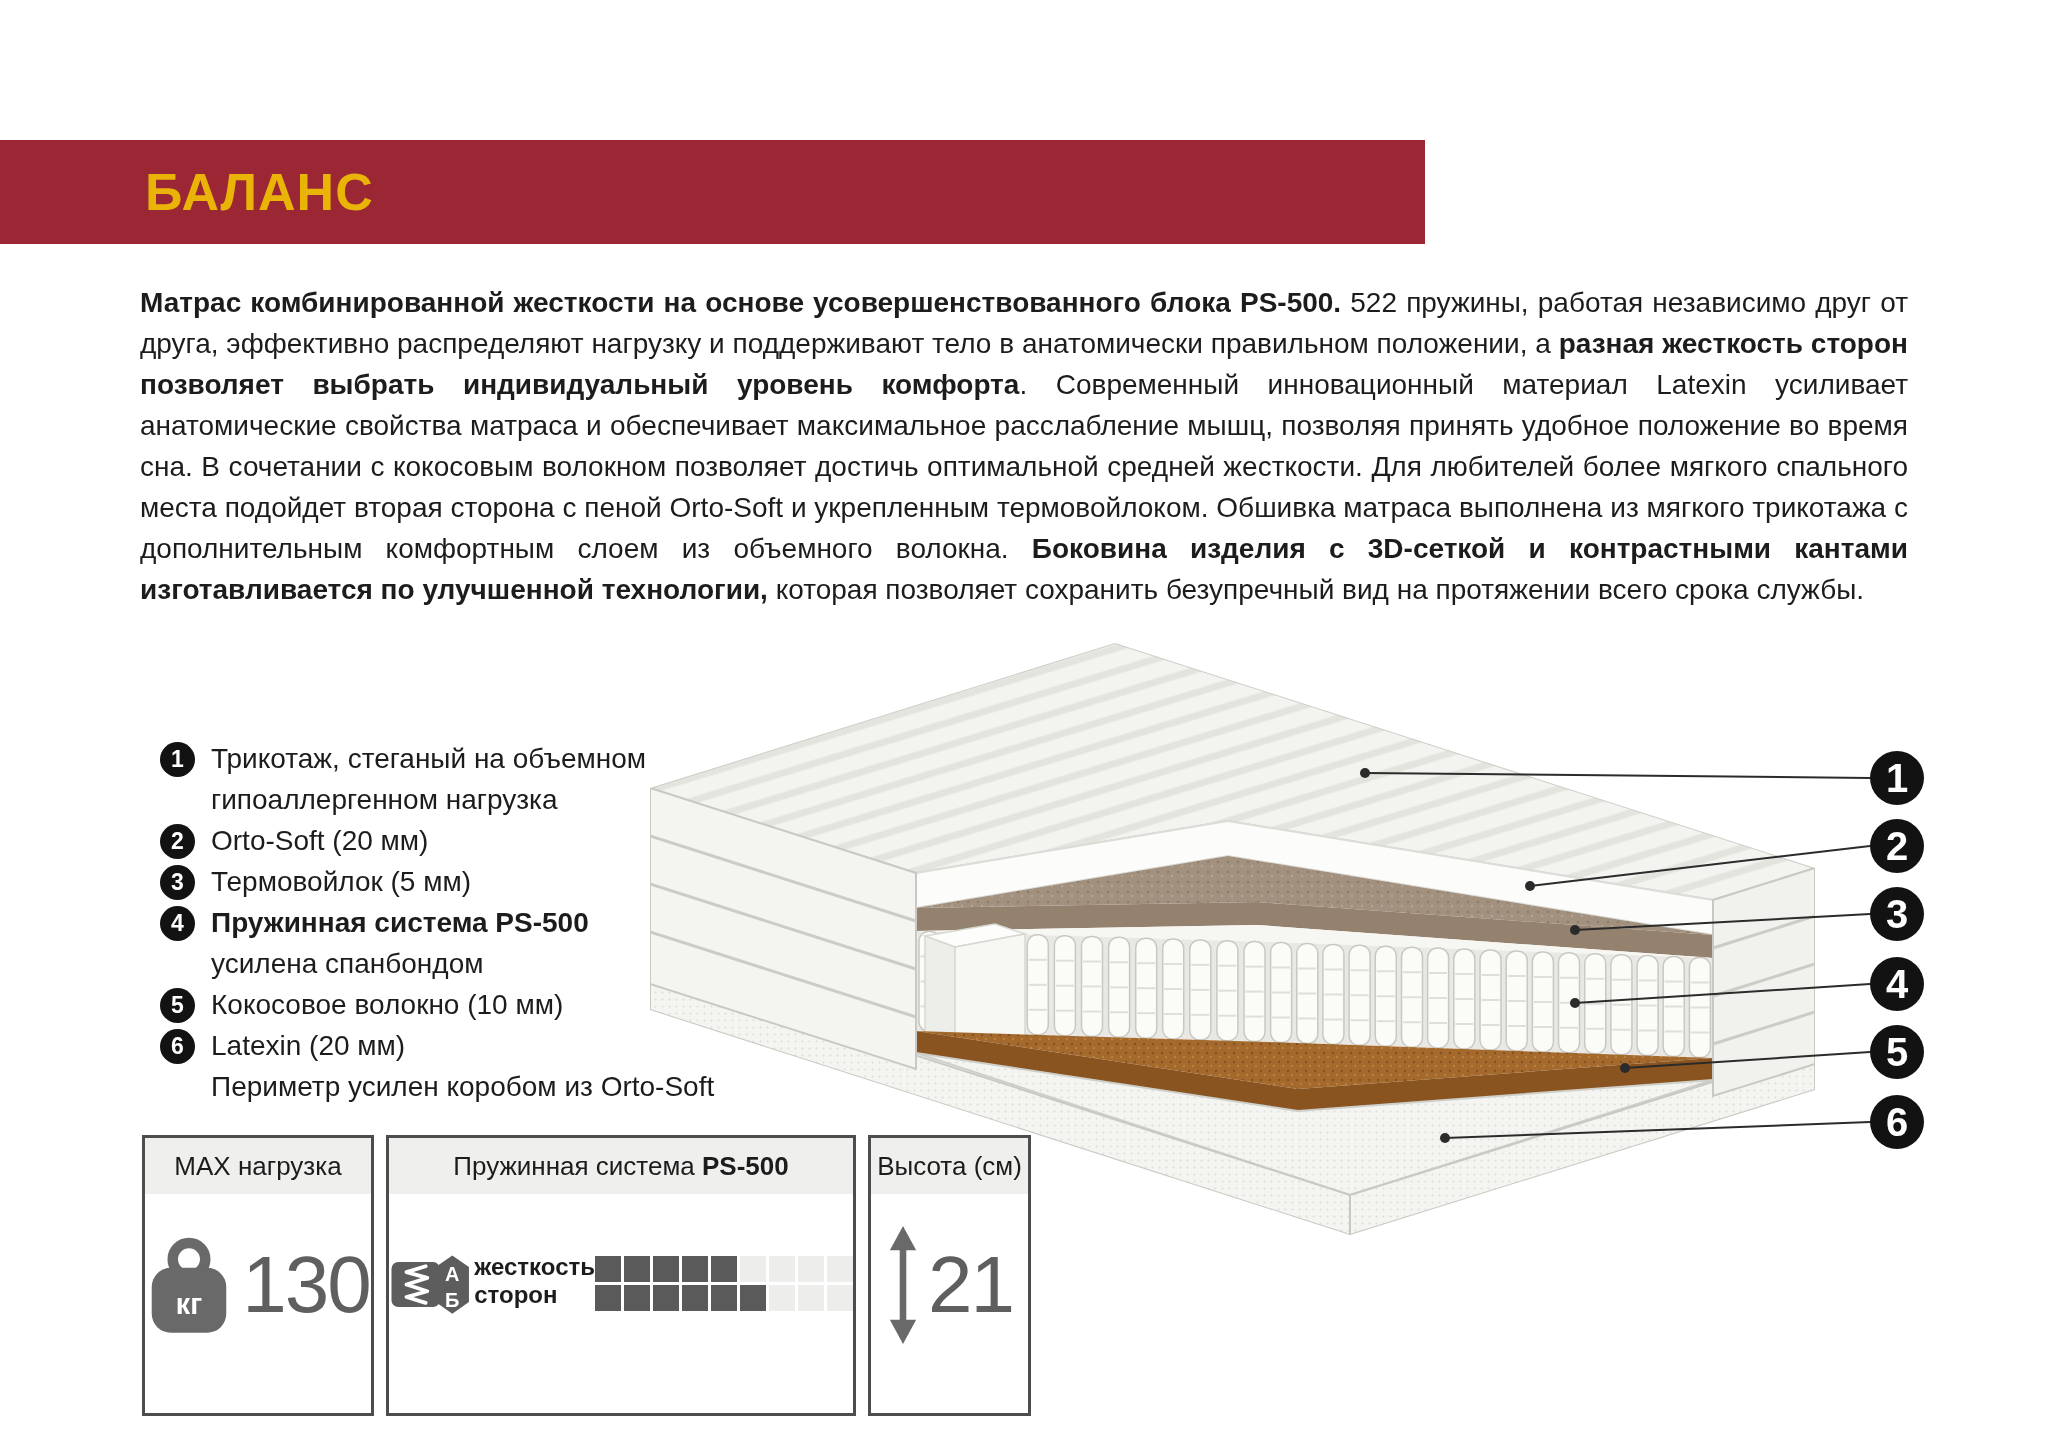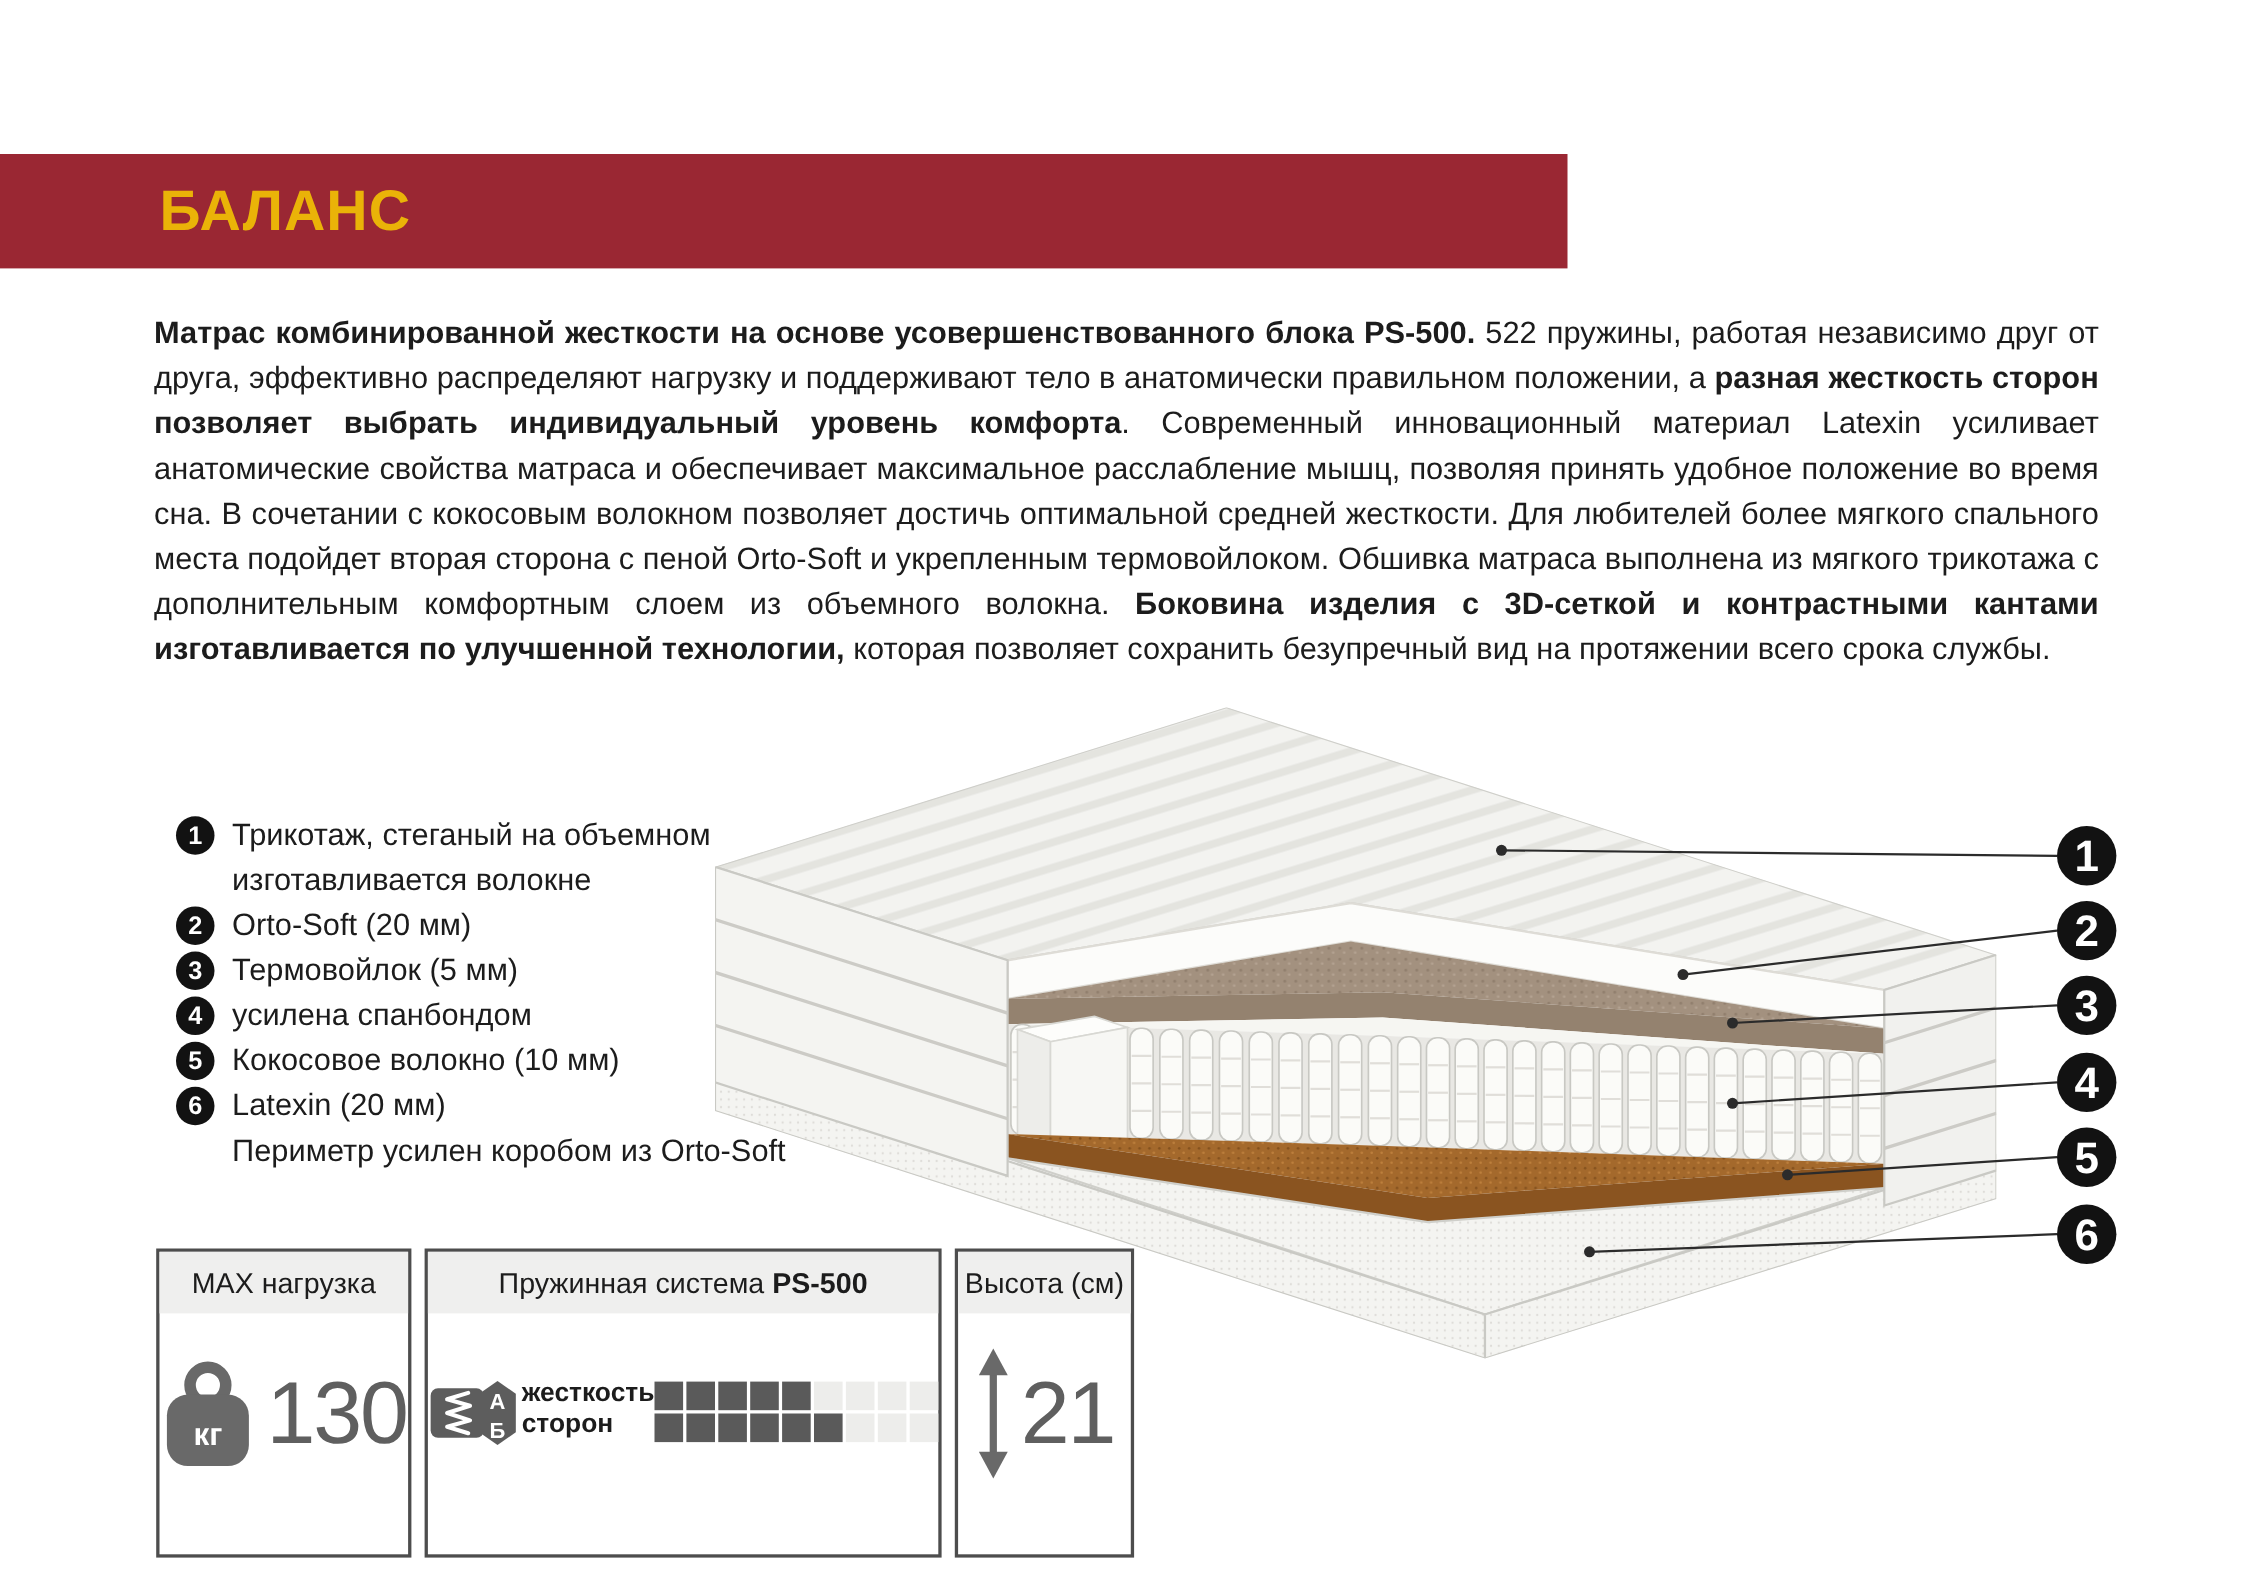--- a/index.html
+++ b/index.html
@@ -59,38 +59,39 @@
   <h1>БАЛАНС</h1>
 </div>
 
 <p class="desc"><span class="b">Матрас комбинированной жесткости на основе усовершенствованного блока PS-500.</span><span> 522 пружины, работая независимо друг от друга, эффективно распределяют нагрузку и поддерживают тело в анатомически правильном положении, а </span><span class="b">разная жесткость сторон позволяет выбрать индивидуальный уровень комфорта</span><span>. Современный инновационный материал Latexin усиливает анатомические свойства матраса и обеспечивает максимальное расслабление мышц, позволяя принять удобное положение во время сна. В сочетании с кокосовым волокном позволяет достичь оптимальной средней жесткости. Для любителей более мягкого спального места подойдет вторая сторона с пеной Orto-Soft и укрепленным термовойлоком. Обшивка матраса выполнена из мягкого трикотажа с дополнительным комфортным слоем из объемного волокна. </span><span class="b">Боковина изделия с 3D-сеткой и контрастными кантами изготавливается по улучшенной технологии,</span><span> которая позволяет сохранить безупречный вид на протяжении всего срока службы.</span></p>
 
 <div class="layers">
     <div class="layer-item">
       <span class="badge">1</span>
       <div>
         <div>Трикотаж, стеганый на объемном</div>
-        <div>изготавливается волокне</div>
+        <div>гипоаллергенном нагрузка</div>
       </div>
     </div>
     <div class="layer-item">
       <span class="badge">2</span>
       <div>
         <div>Orto-Soft (20 мм)</div>
       </div>
     </div>
     <div class="layer-item">
       <span class="badge">3</span>
       <div>
         <div>Термовойлок (5 мм)</div>
       </div>
     </div>
     <div class="layer-item">
       <span class="badge">4</span>
       <div>
+        <div class="b">Пружинная система PS-500</div>
         <div>усилена спанбондом</div>
       </div>
     </div>
     <div class="layer-item">
       <span class="badge">5</span>
       <div>
         <div>Кокосовое волокно (10 мм)</div>
       </div>
     </div>
     <div class="layer-item">

